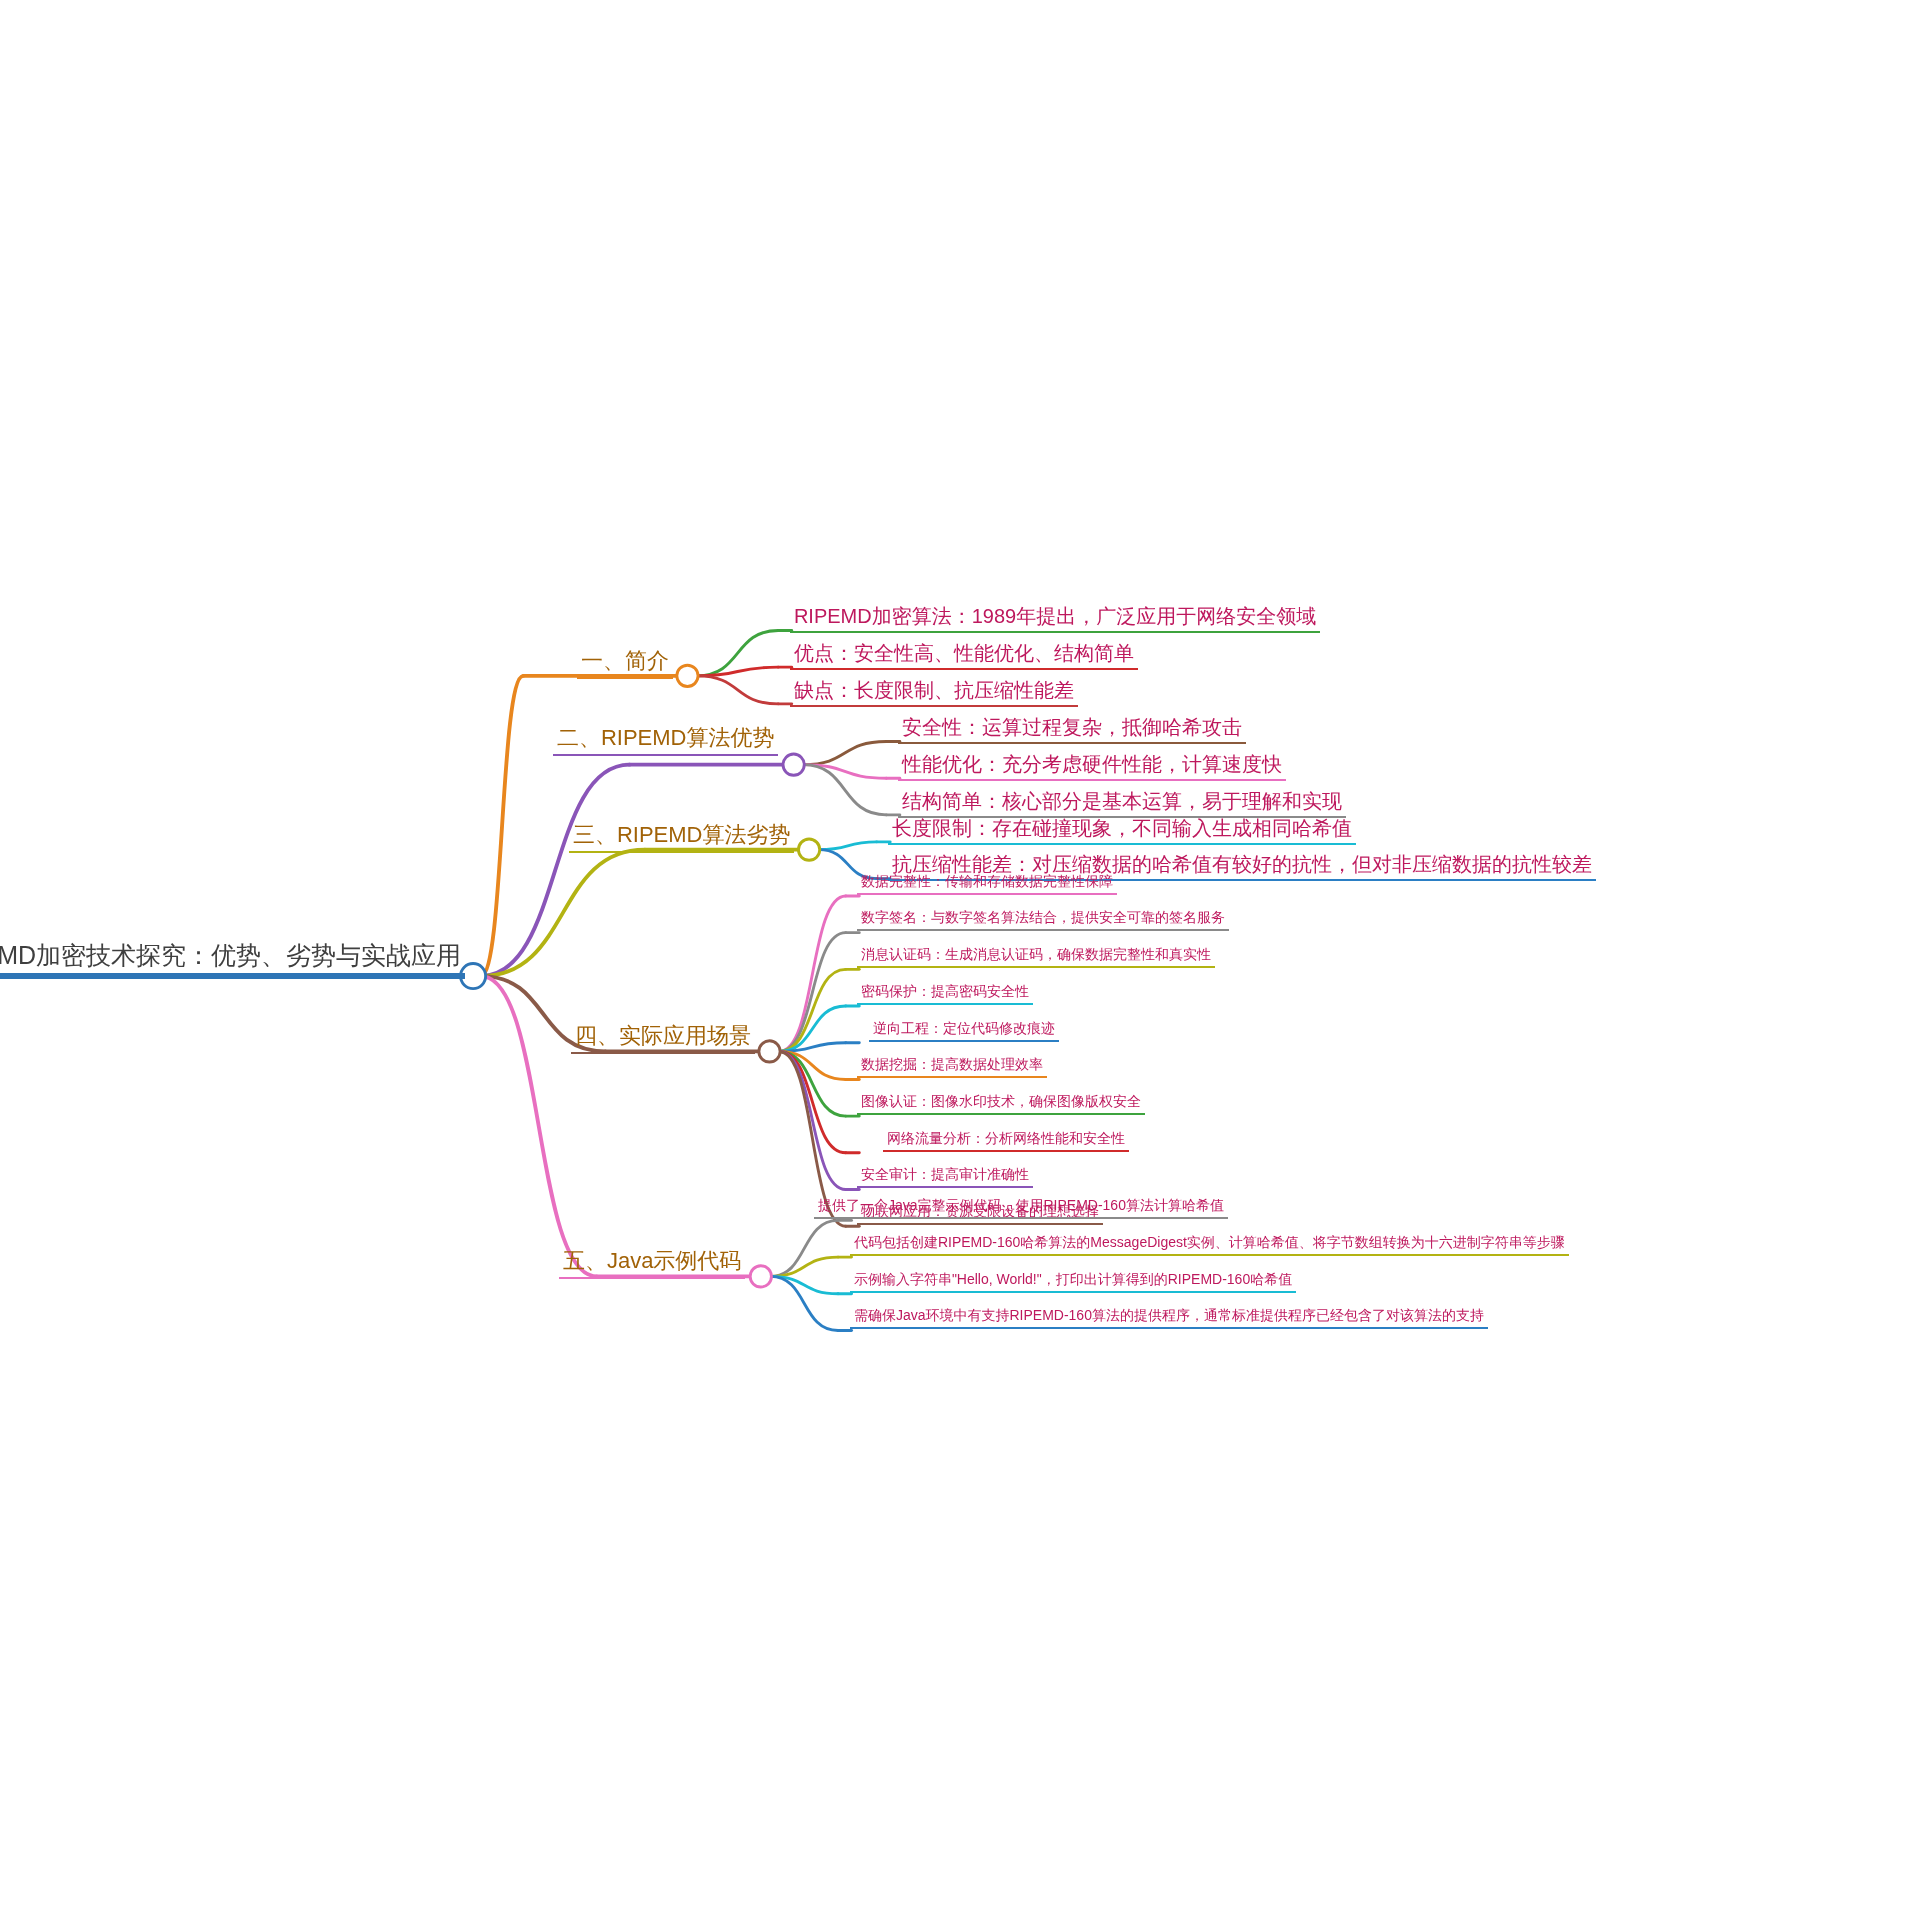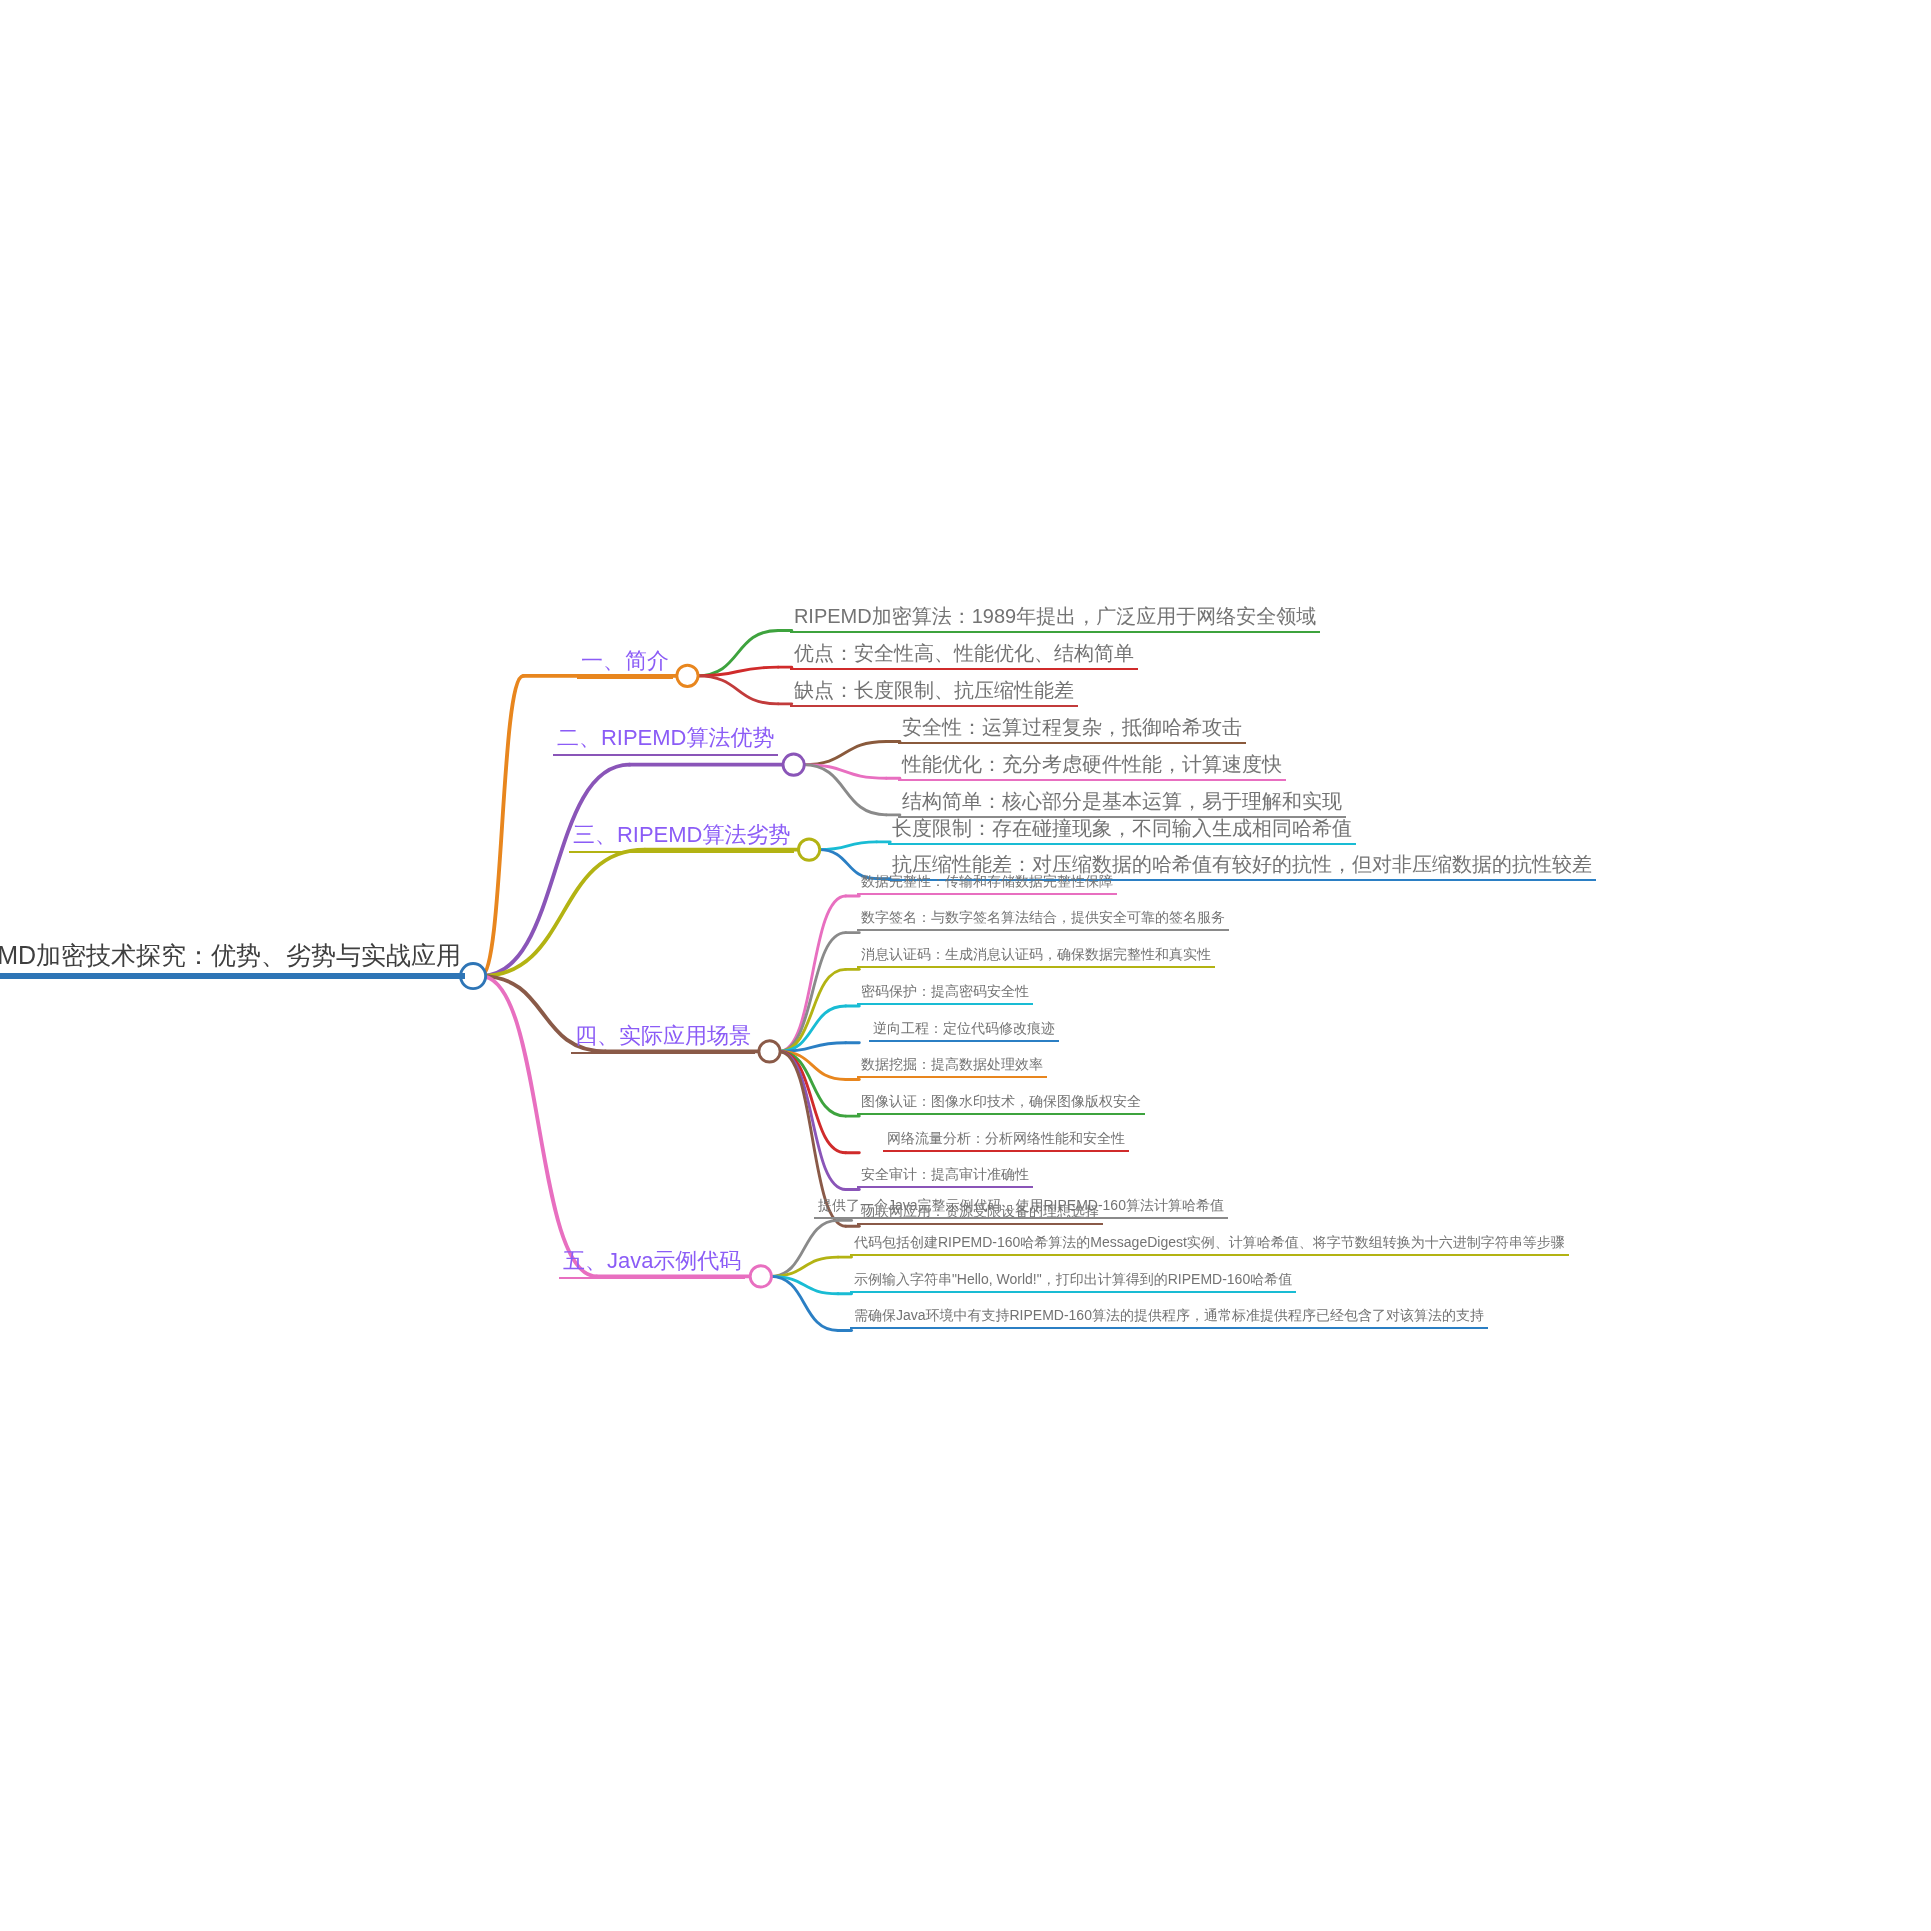--- a/index.html
+++ b/index.html
@@ -7,23 +7,23 @@
        font-family:"Liberation Sans","DejaVu Sans",sans-serif;
        -webkit-font-smoothing:antialiased;}
   #stage{position:absolute;left:0;top:0;width:1931px;height:1931px;}
   svg.wires{position:absolute;left:0;top:0;width:1931px;height:1931px;pointer-events:none;}
   .node{position:absolute;white-space:nowrap;color:#404040;
         line-height:1;padding-bottom:2.9px;}
   .node .txt{display:inline-block;padding:0 3.9px 1.9px 3.9px;}
   
   #root-node{font-size:25px;color:#3f3f3f;border-bottom:6.8px solid #2e75b6;}
   
-  .lvl1{font-size:22px;color:#8b5cf6;border-bottom:2.9px solid #888;}
+  .lvl1{font-size:22px;color:#a16207;border-bottom:2.9px solid #888;}
   
-  .lvl2{font-size:20px;color:#737373;border-bottom:2.9px solid #888;text-align:right;}
+  .lvl2{font-size:20px;color:#be185d;border-bottom:2.9px solid #888;text-align:right;}
   .lvl2.small{font-size:14px;}
 </style>
 </head>
 <body>
 
 <div id="stage">
   <svg class="wires" id="wires" viewBox="0 0 2000 2000">
       <path d="M 498 1011 C 522.2 1011, 517.8 700, 542 700" fill="none" stroke="#e8861e" stroke-width="4" stroke-linecap="round"></path>
       <path d="M 542 700 L 702 700" fill="none" stroke="#e8861e" stroke-width="4" stroke-linecap="round"></path>
       <path d="M 722 700 C 768.2 700, 759.8 653, 806 653" fill="none" stroke="#3ea33e" stroke-width="3" stroke-linecap="round"></path>

